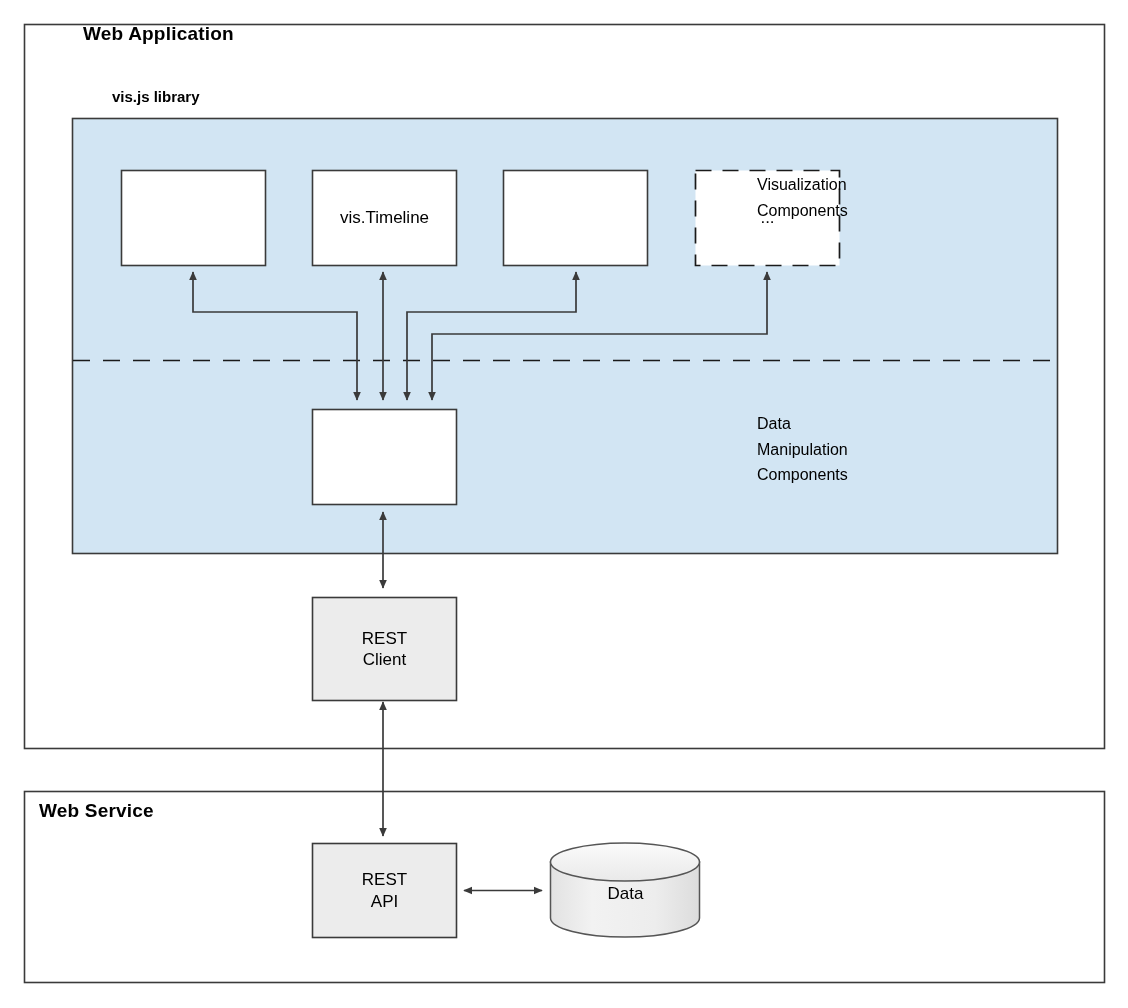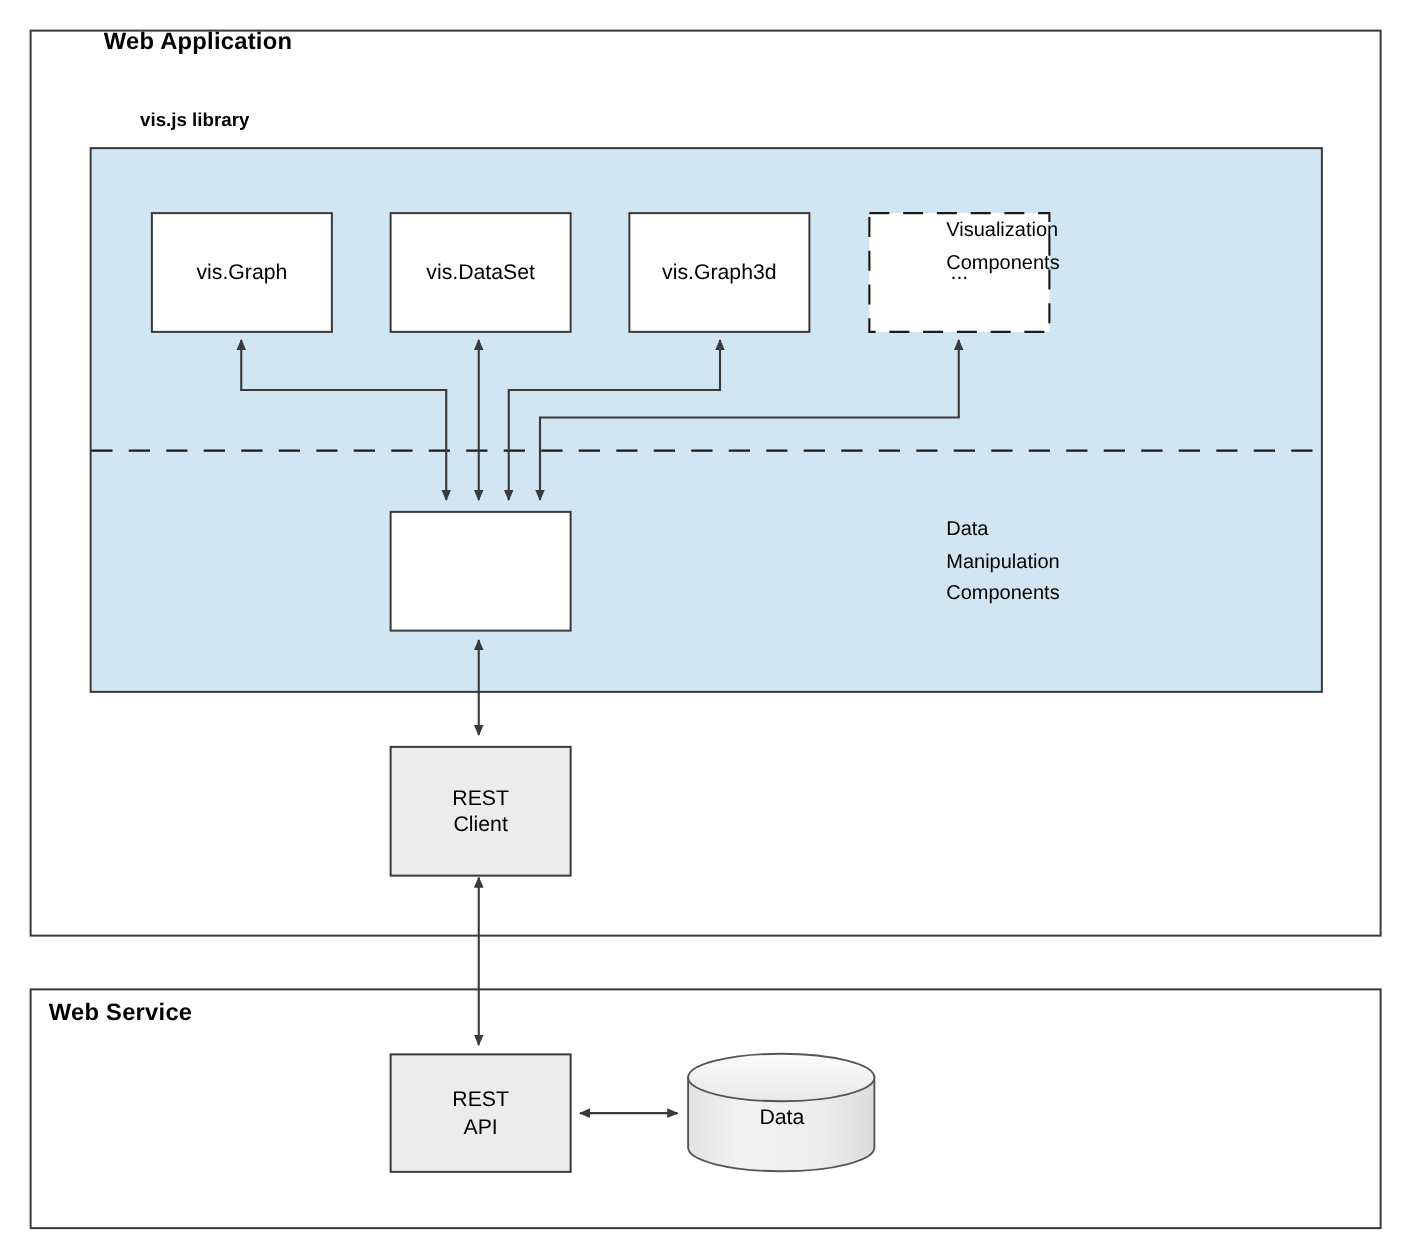--- a/index.html
+++ b/index.html
@@ -88,23 +88,21 @@
       <path d="M550.5,862 L550.5,918 A74.5,19 0 0 0 699.5,918 L699.5,862 Z" fill="url(#cylSide)" stroke="#555555" stroke-width="1.5"></path>
       <ellipse cx="625" cy="862" rx="74.5" ry="19" fill="url(#cylTop)" stroke="#555555" stroke-width="1.5"></ellipse>
     </g>
   </svg>
 
   <div class="frame-title" style="left:39px;top:23px;margin-left:44px;">Web Application</div>
   <div class="frame-title" style="left:39px;top:800px;text-align:right;">Web Service</div>
 
   <div class="group-title" style="left:80px;top:88px;">vis.js library</div>
 
-  <div class="box-label" style="left:121px;top:170px;width:145px;height:96px;">vis.Graph</div>
-  <div class="box-label" style="left:312px;top:170px;width:145px;height:96px;">vis.DataSet</div>
-  <div class="box-label" style="left:503px;top:170px;width:145px;height:96px;">vis.Graph3d</div>
+  <div class="box-label" style="left:312px;top:170px;width:145px;height:96px;">vis.Timeline</div>
   <div class="box-label" style="left:695px;top:170px;width:145px;height:96px;">...</div>
 
 
   <div class="side-label" style="left:757px;top:172px;width:262px;">Visualization
 Components</div>
   <div class="side-label" style="left:757px;top:411px;width:262px;">Data
 Manipulation
 Components</div>
 
   <div class="box-label" style="left:312px;top:597px;width:145px;height:104px;">REST

